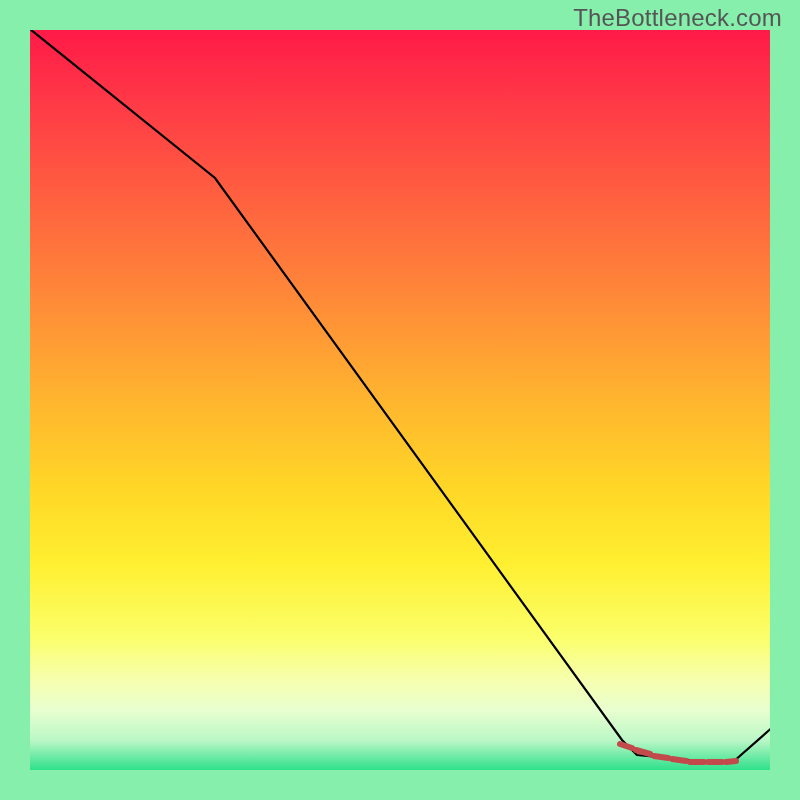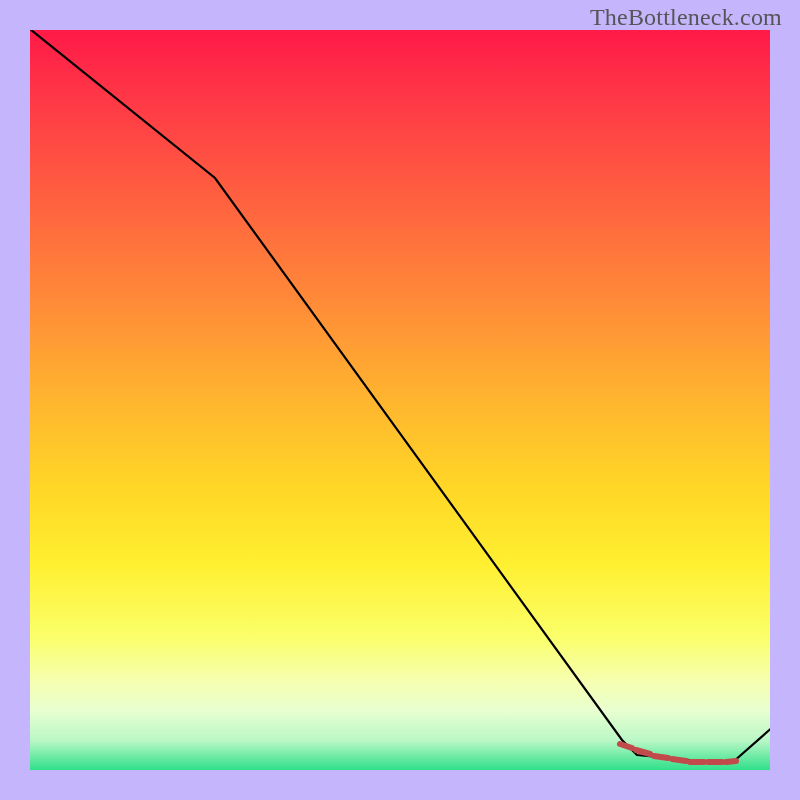--- a/index.html
+++ b/index.html
@@ -8,22 +8,21 @@
     width: 800px;
     height: 800px;
     background: #000;
     overflow: hidden;
     font-family: Arial, Helvetica, sans-serif;
   }
   .frame {
     position: relative;
     width: 800px;
     height: 800px;
-    background: #c4b5fd;
-    font-family: Liberation Serif, serif;
+    background: #86efac;
   }
   .watermark {
     position: absolute;
     top: 4px;
     right: 18px;
     color: #555;
     font-size: 24px;
     font-weight: 500;
     letter-spacing: 0.2px;
     user-select: none;

